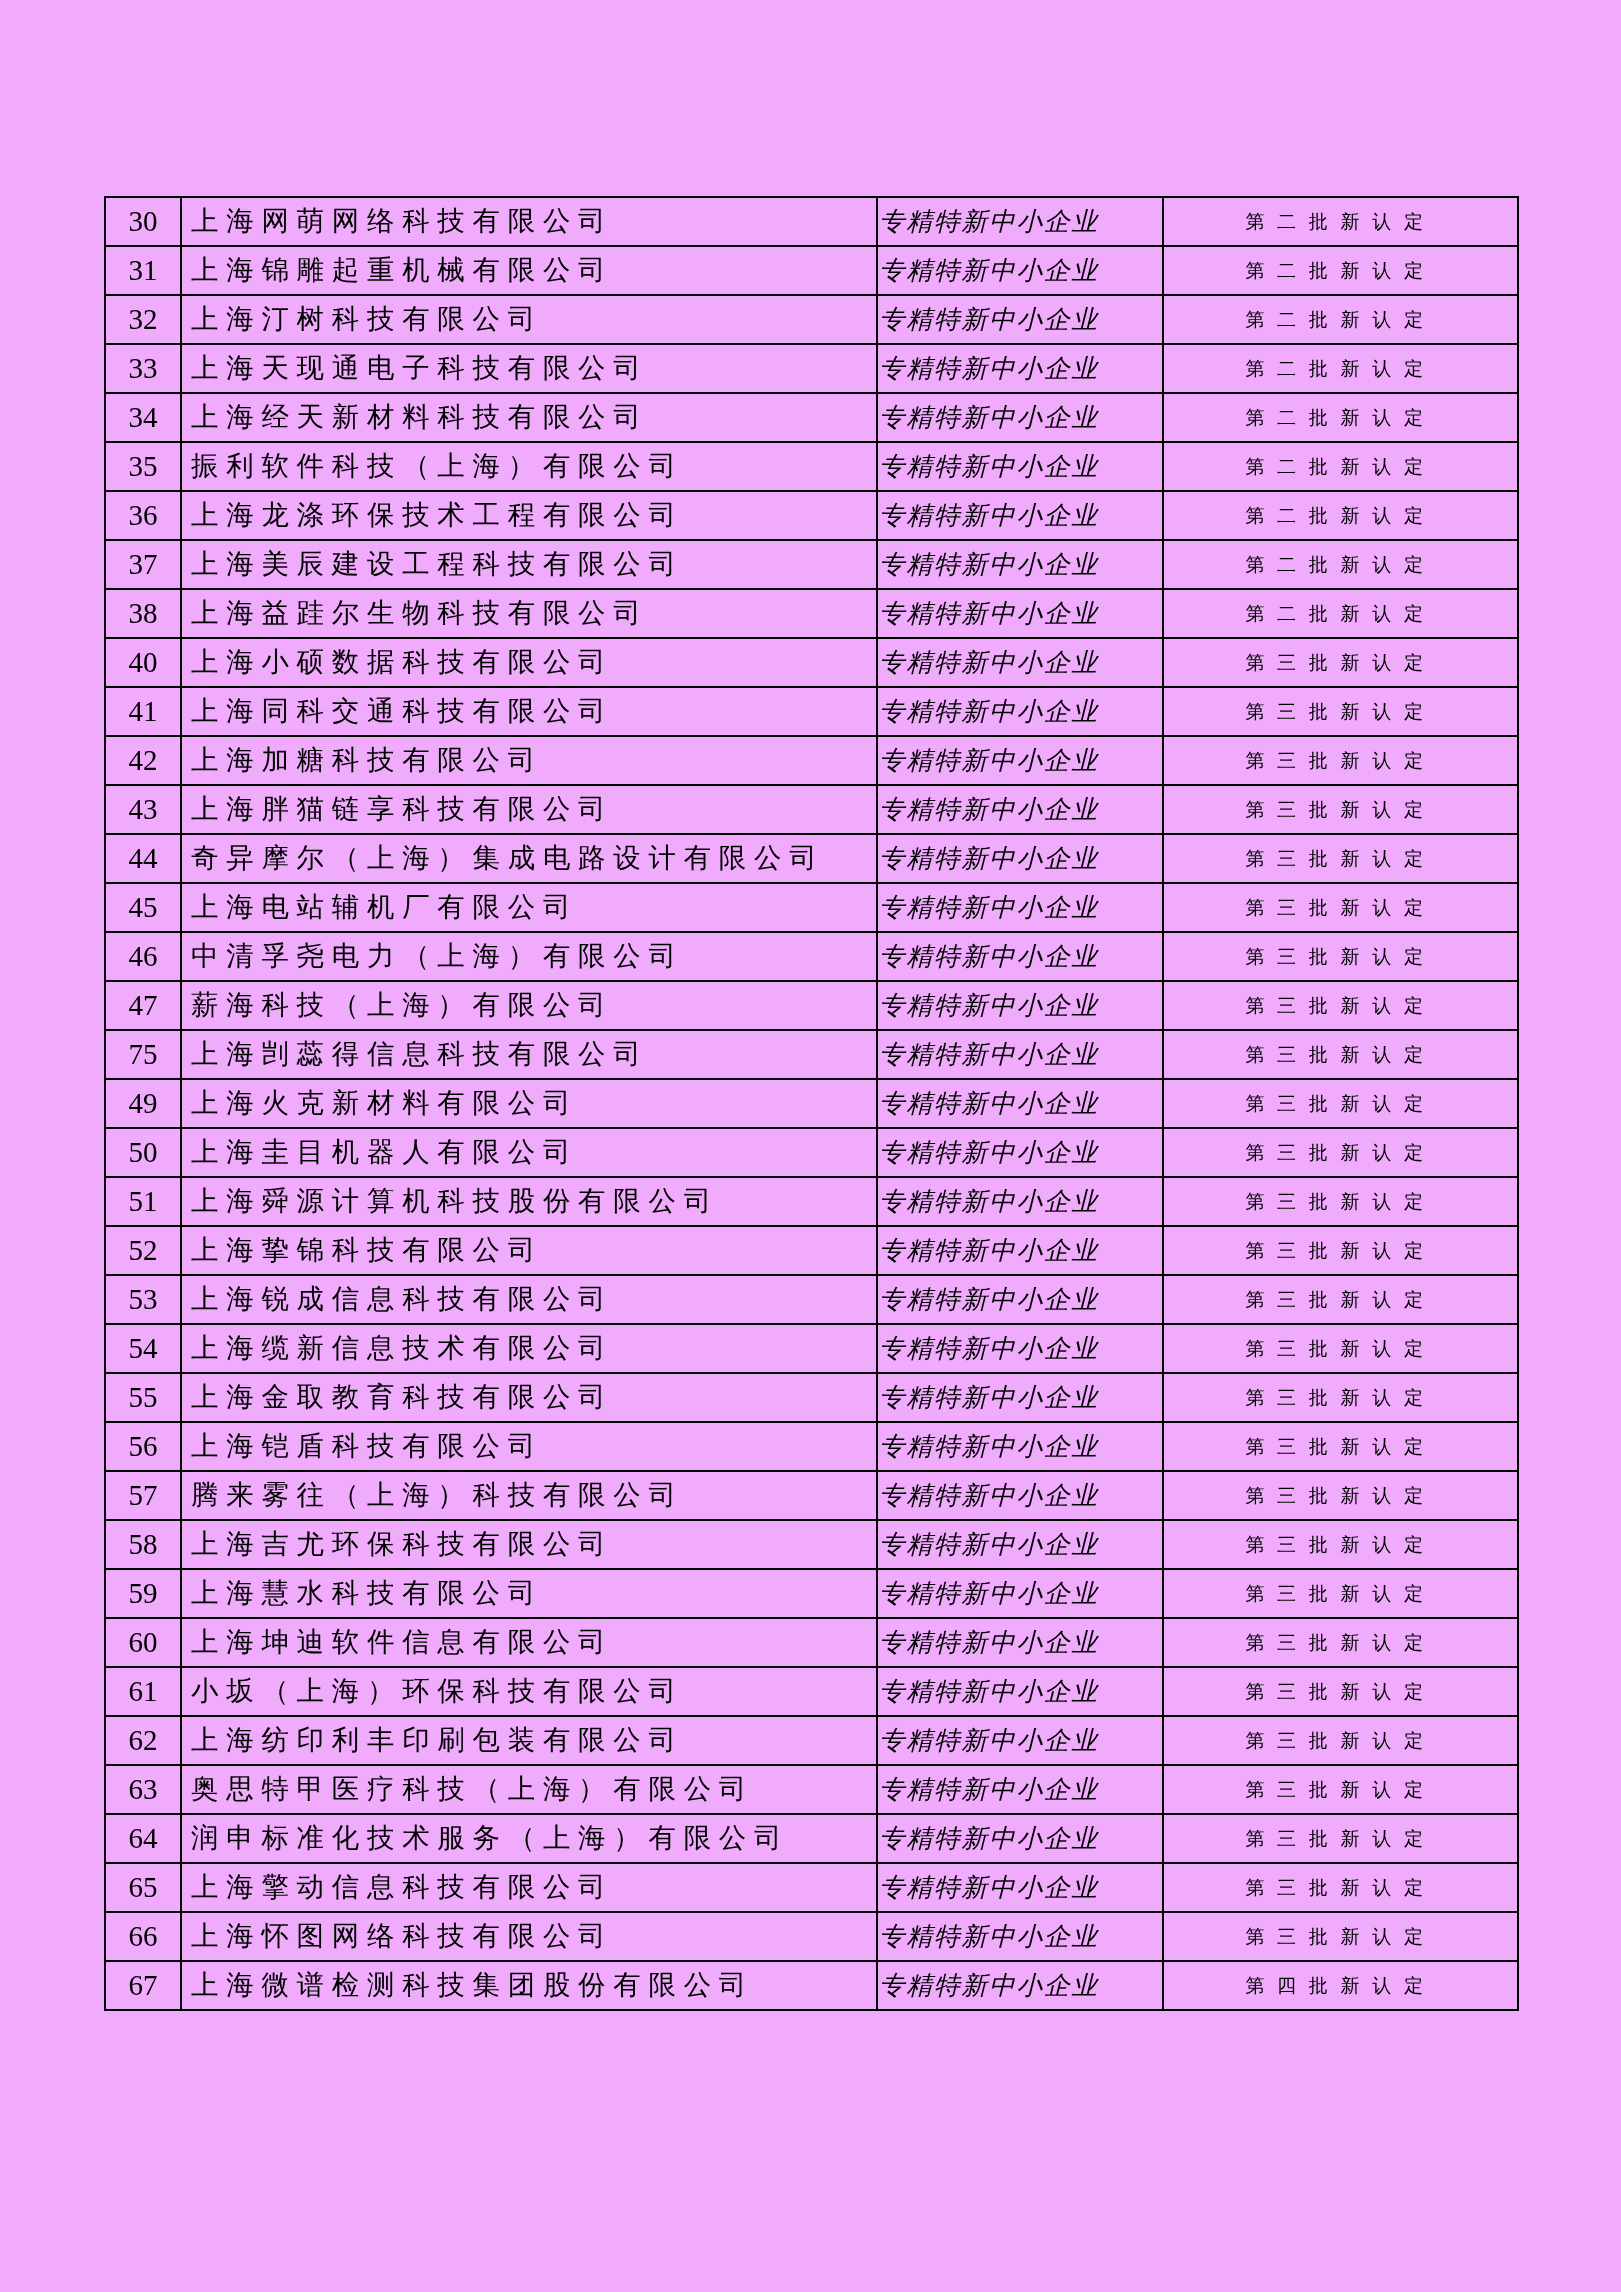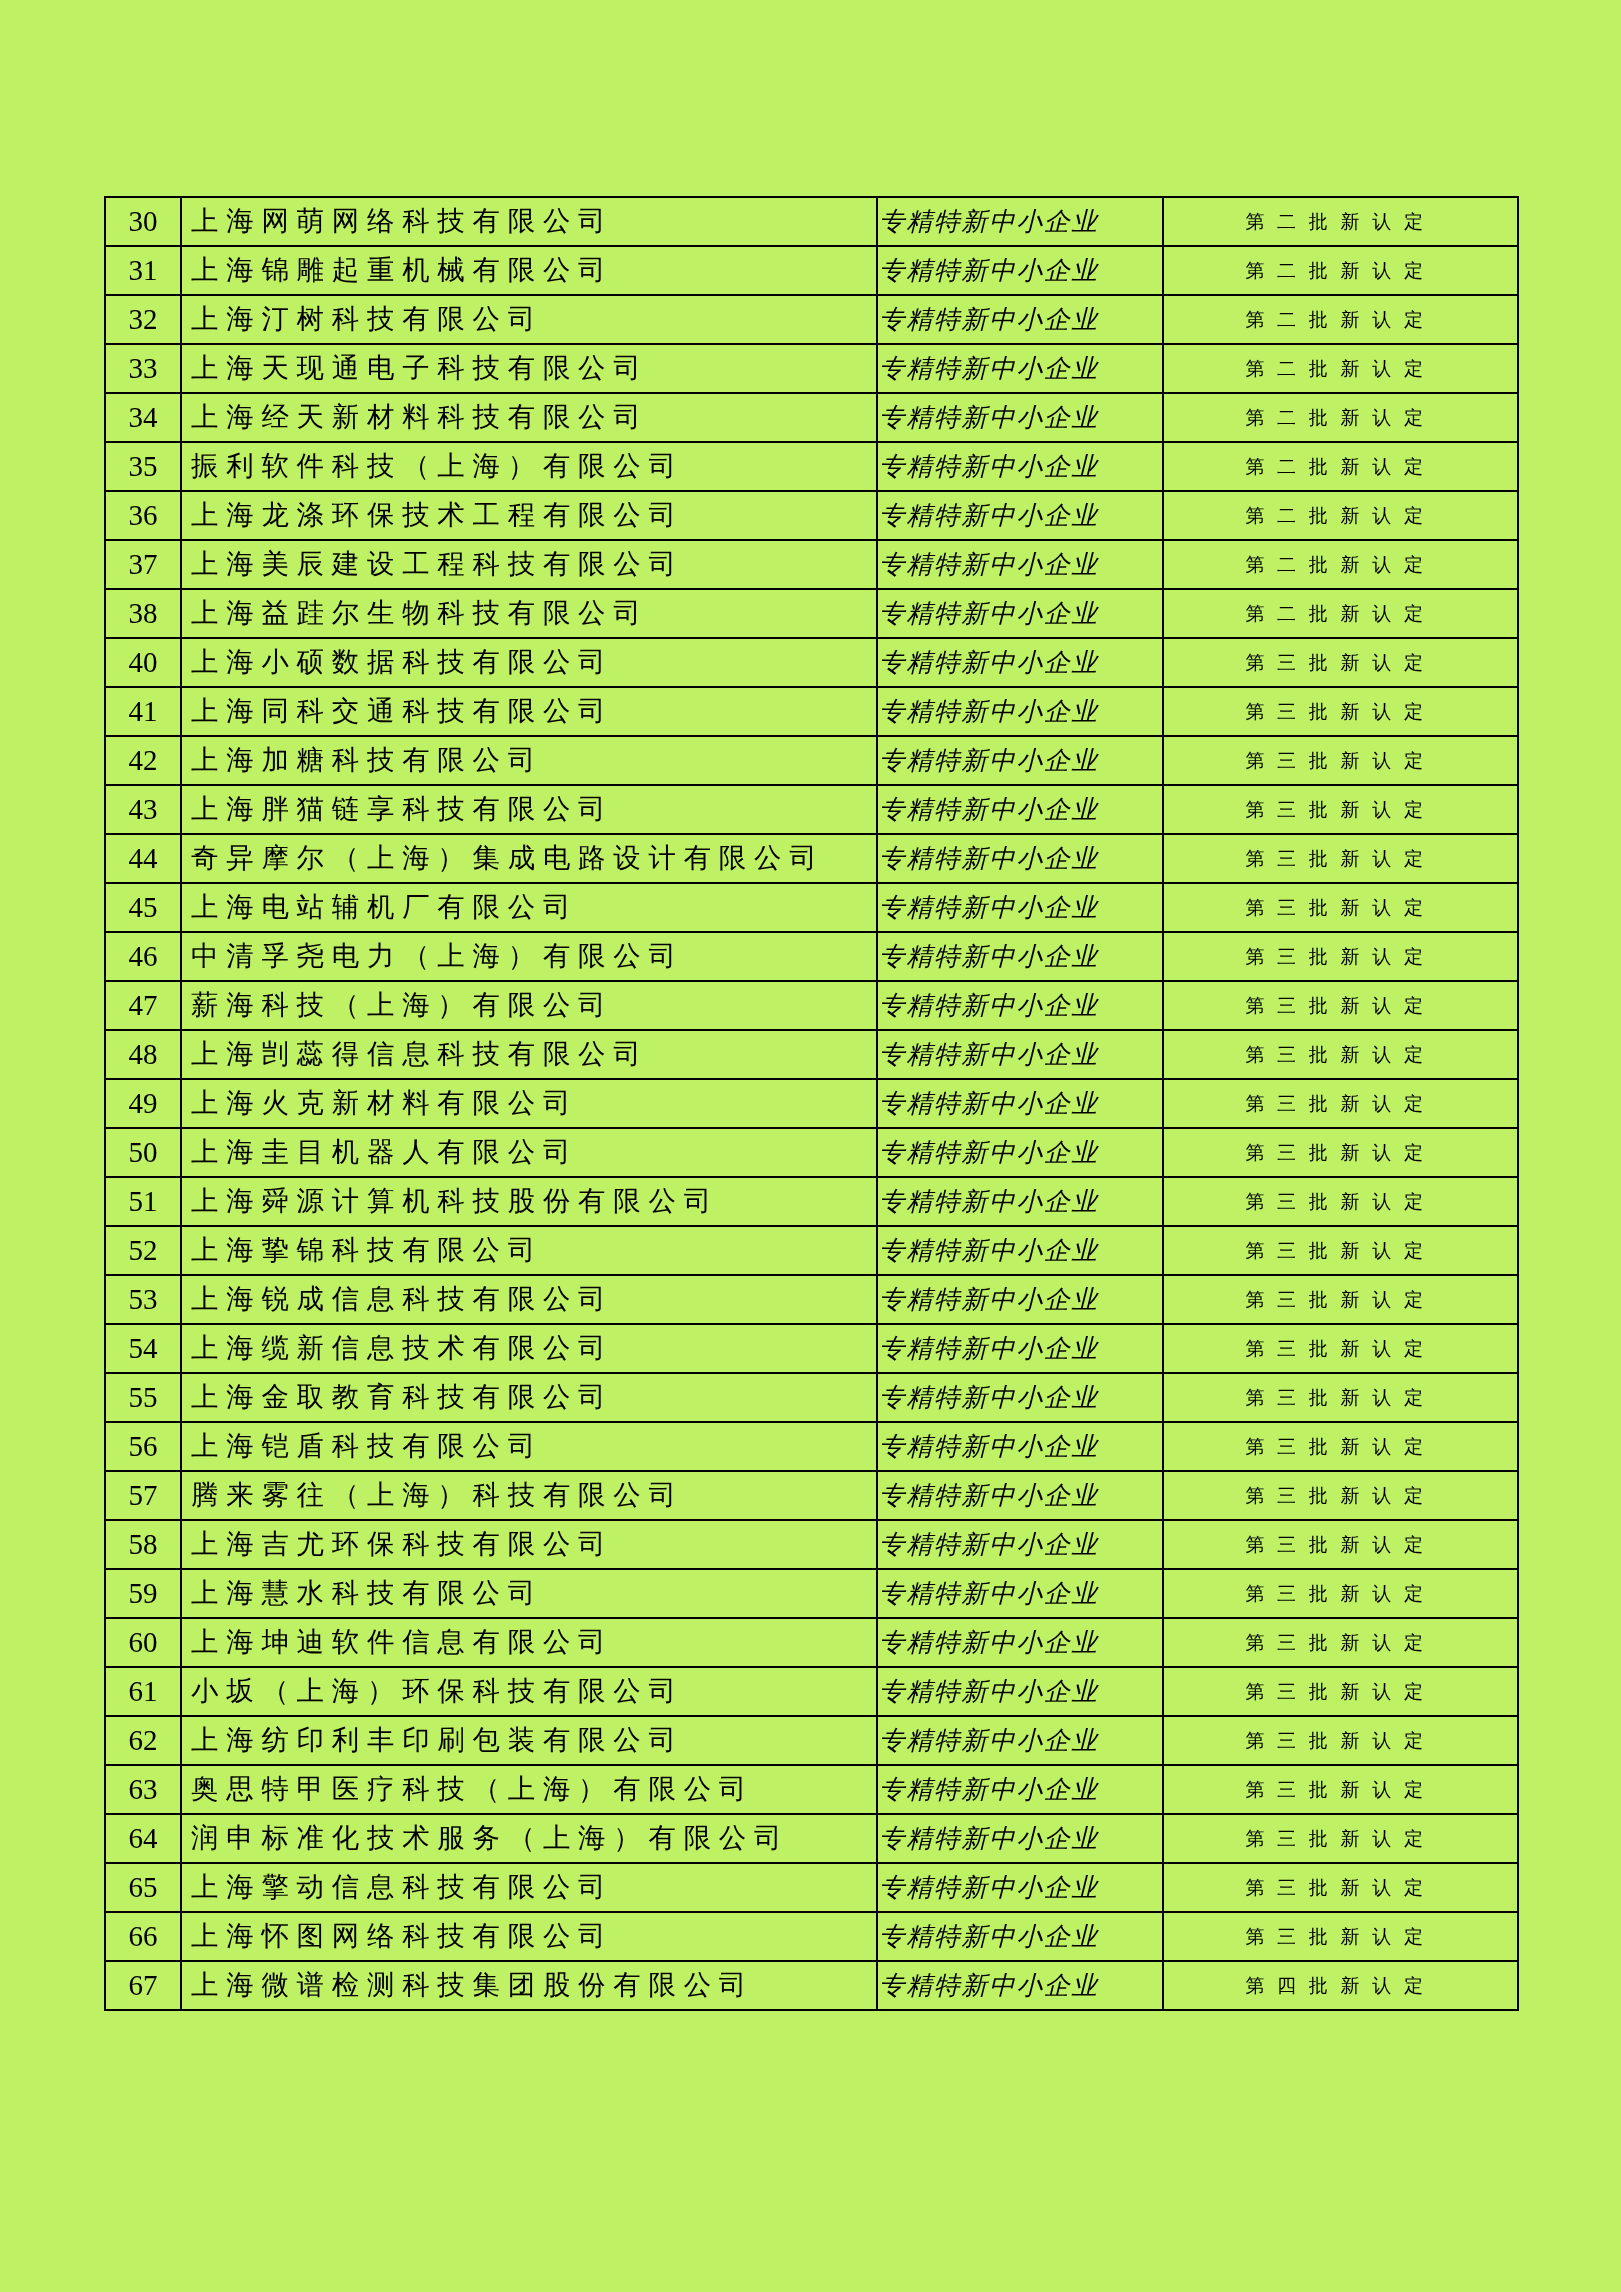--- a/index.html
+++ b/index.html
@@ -4,21 +4,21 @@
 <style>
   html, body {
     margin: 0;
     padding: 0;
     background: #ffffff;
   }
   .sheet {
     position: relative;
     width: 1621px;
     height: 2293px;
-    background: #bef264;
+    background: #f0abfc;
     font-family: "Liberation Serif", "DejaVu Serif", serif;
     color: #000000;
   }
   table.company-table {
     position: absolute;
     left: 104px;
     top: 196px;
     width: 1413px;
     border-collapse: collapse;
     table-layout: fixed;
@@ -179,21 +179,21 @@
   </tr>
 
   <tr>
     <td class="col-num">47</td>
     <td class="col-company">薪海科技（上海）有限公司</td>
     <td class="col-category">专精特新中小企业</td>
     <td class="col-batch">第三批新认定</td>
   </tr>
 
   <tr>
-    <td class="col-num">48</td>
+    <td class="col-num">75</td>
     <td class="col-company">上海剀蕊得信息科技有限公司</td>
     <td class="col-category">专精特新中小企业</td>
     <td class="col-batch">第三批新认定</td>
   </tr>
 
   <tr>
     <td class="col-num">49</td>
     <td class="col-company">上海火克新材料有限公司</td>
     <td class="col-category">专精特新中小企业</td>
     <td class="col-batch">第三批新认定</td>

